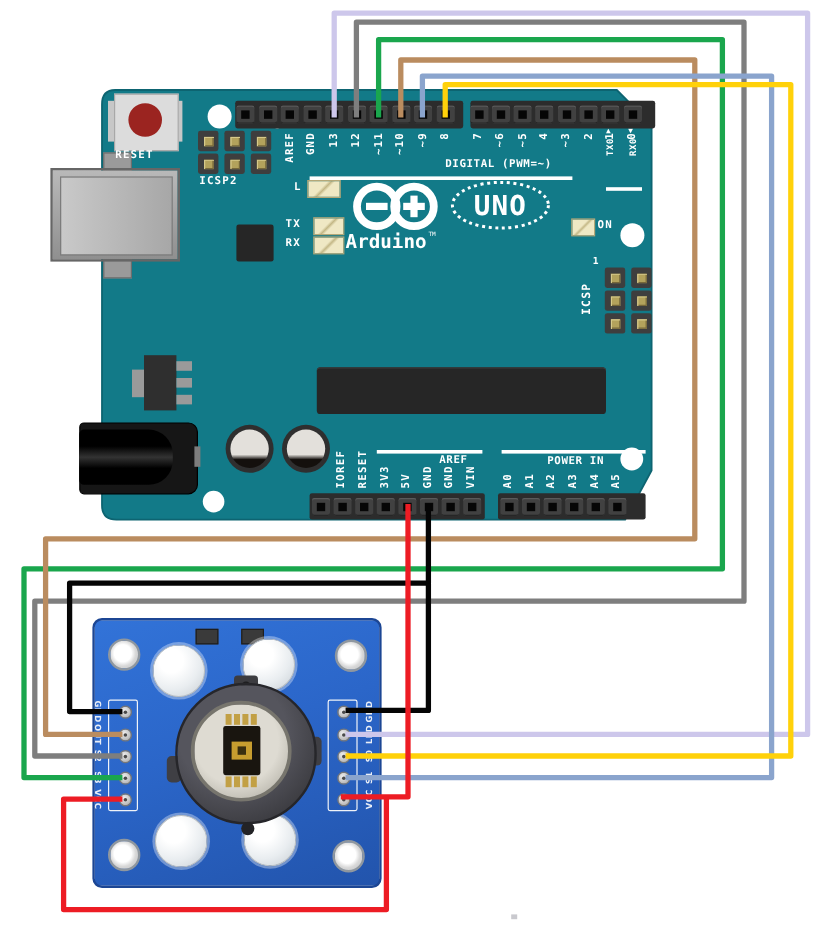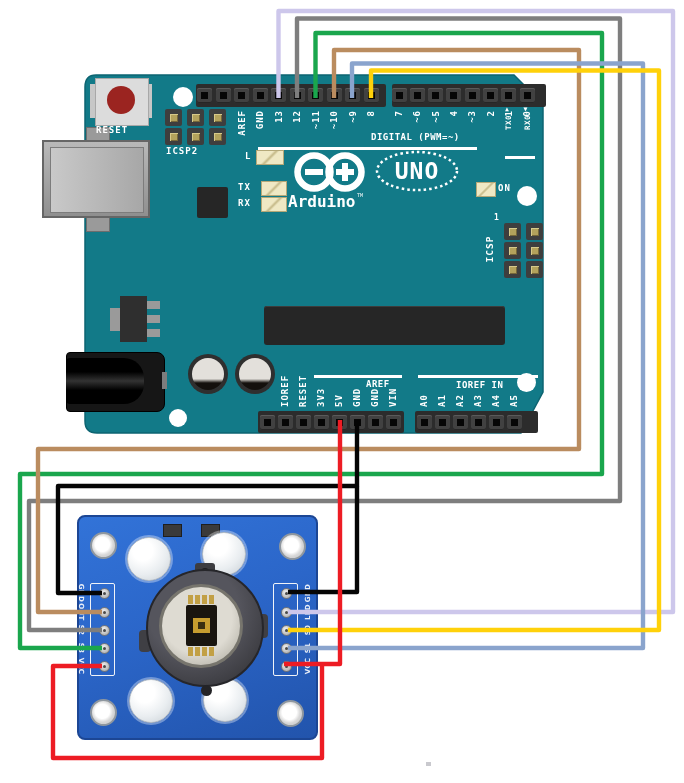--- a/index.html
+++ b/index.html
@@ -111,21 +111,21 @@
   <div class="abs" style="left:235px;top:354px;width:40px;height:40px;border-radius:50%;background:#2f2f2f;"></div>
   <div class="abs" style="left:239px;top:358px;width:32px;height:32px;border-radius:50%;
               background:linear-gradient(180deg,#e3e0db 0 65%,#14100d 78%);"></div>
 
   <div class="wline" style="left:258px;top:147px;width:219px;"></div>
   <div class="wline" style="left:505px;top:156px;width:30px;"></div>
   <div class="lbl" style="left:371px;top:132px;letter-spacing:0.5px;">DIGITAL (PWM=~)</div>
   <div class="wline" style="left:314px;top:375px;width:88px;"></div>
   <div class="lbl" style="left:366px;top:379px;letter-spacing:0.5px;">AREF</div>
   <div class="wline" style="left:418px;top:375px;width:120px;"></div>
-  <div class="lbl" style="left:456px;top:380px;letter-spacing:0.5px;">IOREF IN</div>
+  <div class="lbl" style="left:456px;top:380px;letter-spacing:0.5px;">POWER IN</div>
 
   <div class="lbl" style="left:505px;top:105px;font-size:6.5px;letter-spacing:0;">▲</div>
   <div class="rlabel" style="left:503px;top:141px;width:26px;text-align:right;font-size:7.5px;letter-spacing:0.5px;">TX0</div>
   <div class="lbl" style="left:523.5px;top:105px;font-size:6.5px;letter-spacing:0;">▼</div>
   <div class="rlabel" style="left:521.5px;top:141px;width:26px;text-align:right;font-size:7.5px;letter-spacing:0.5px;">RX0</div>
 
   <div class="hdr" id="hdr-digital-left" style="left:196px;top:84px;width:190px;height:23px;"></div>
   <div class="hdr" id="hdr-digital-right" style="left:392px;top:84px;width:154px;height:23px;"></div>
   <div class="hdr" id="hdr-power" style="left:258px;top:411px;width:146px;height:22px;"></div>
   <div class="hdr" id="hdr-analog" style="left:415px;top:411px;width:123px;height:22px;"></div>

